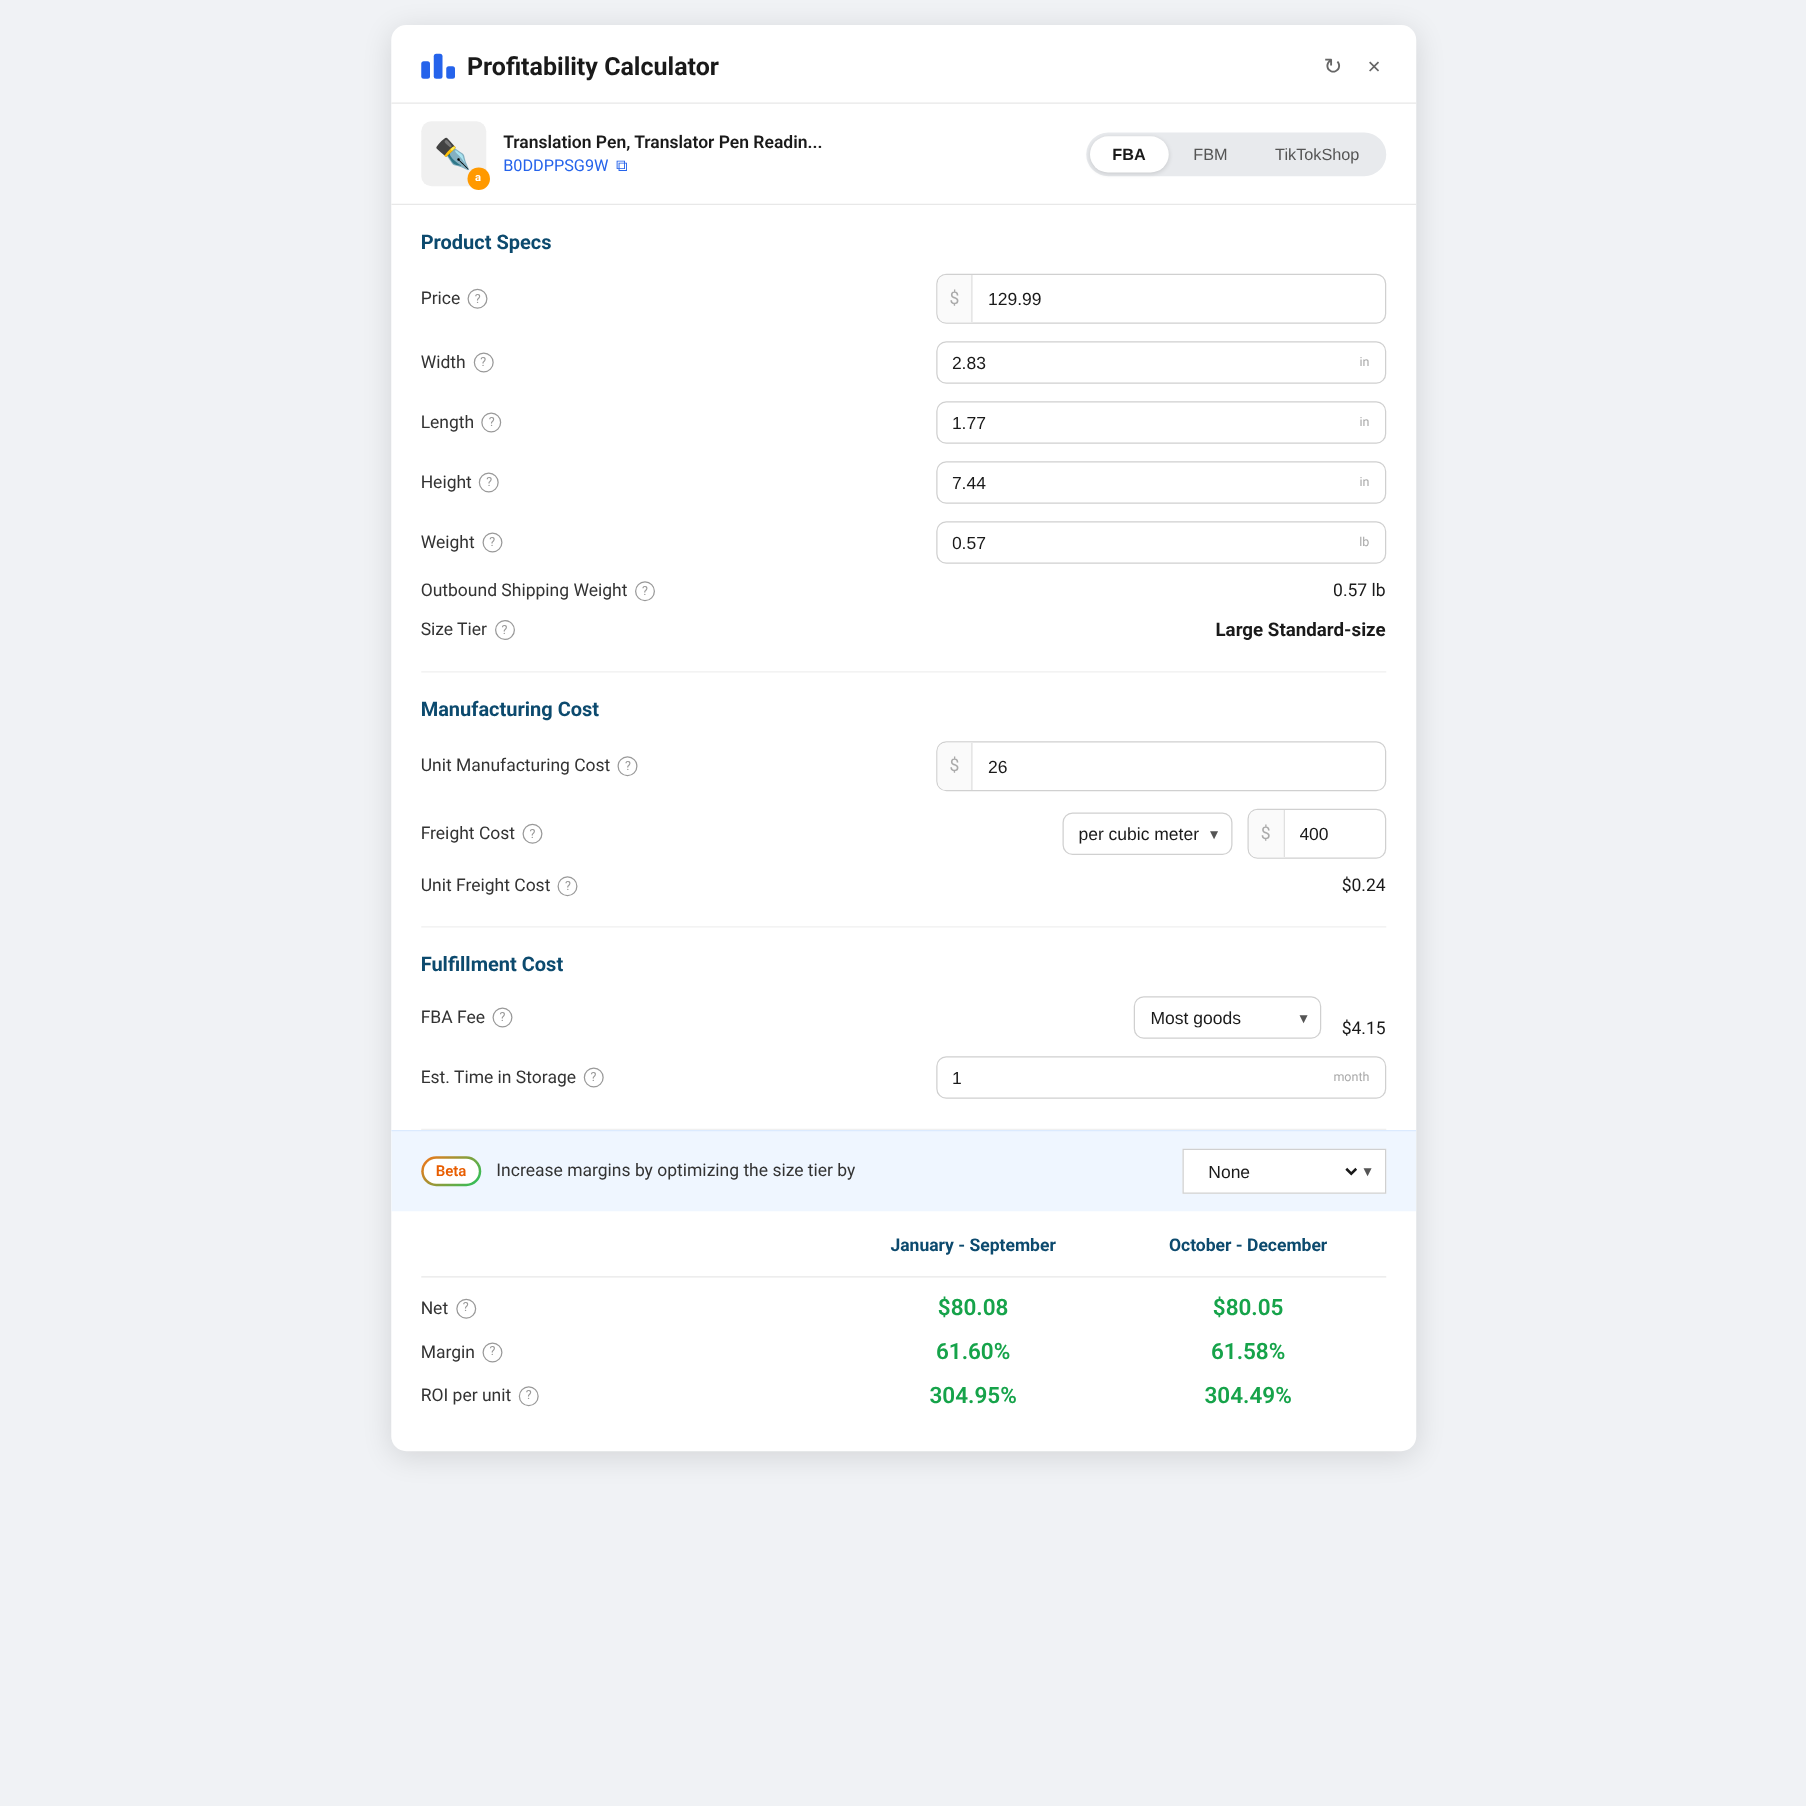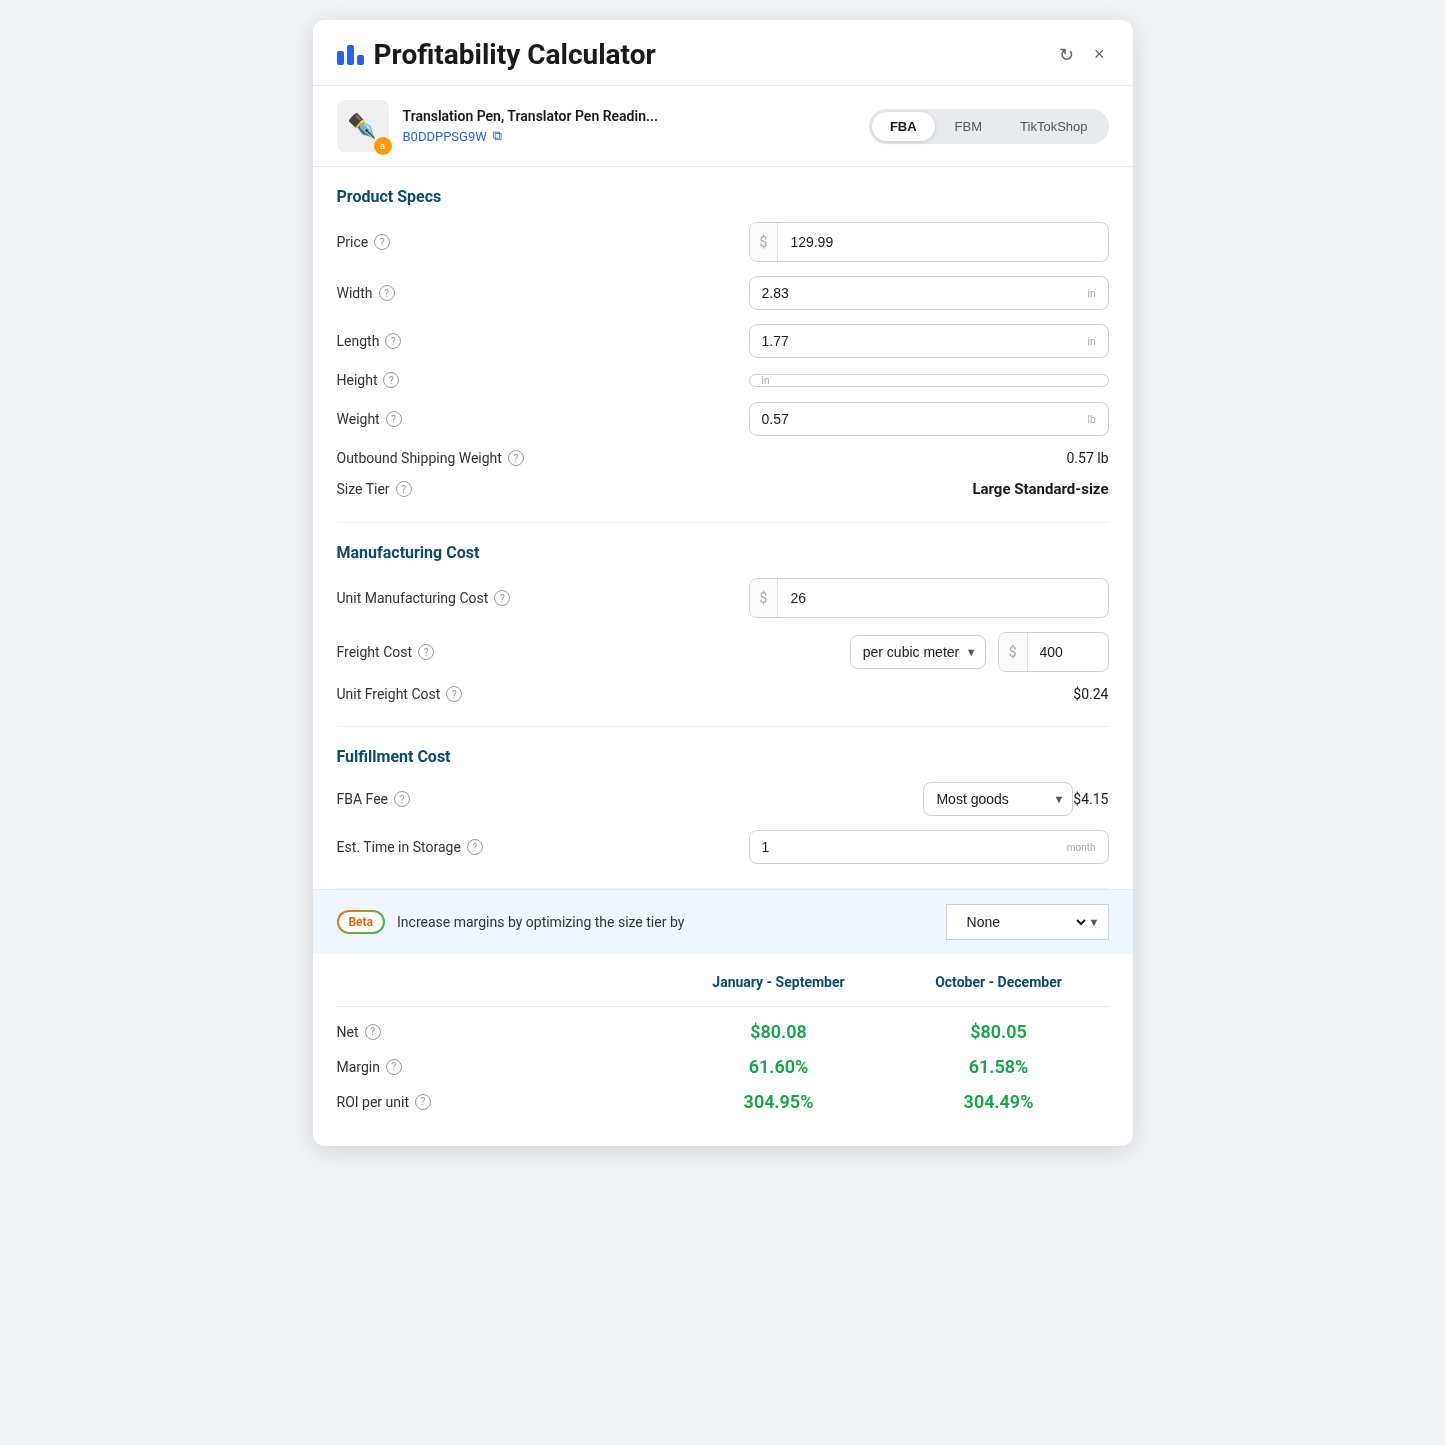--- a/index.html
+++ b/index.html
@@ -34,21 +34,21 @@
     .header-icon {
       display: flex;
       gap: 3px;
       align-items: flex-end;
     }
     .bar { background: #2563eb; border-radius: 2px; }
     .bar1 { width: 7px; height: 14px; }
     .bar2 { width: 7px; height: 20px; }
     .bar3 { width: 7px; height: 10px; }
     .panel-title {
-      font-size: 28px;
+      font-size: 20px;
       font-weight: 700;
       color: #1a1a1a;
     }
     .header-actions {
       display: flex;
       gap: 12px;
       align-items: center;
     }
     .icon-btn {
       background: none;
@@ -427,20 +427,21 @@
           <span class="unit-suffix">in</span>
         </div>
       </div>
 
       <div class="field-row">
         <div class="field-label">
           <span>Height</span>
           <span class="help-icon">?</span>
         </div>
         <div class="field-input-wrap wide">
+          <input class="field-input" value="7.44" type="text" style="">
           <span class="unit-suffix">in</span>
         </div>
       </div>
 
       <div class="field-row">
         <div class="field-label">
           <span>Weight</span>
           <span class="help-icon">?</span>
         </div>
         <div class="field-input-wrap wide">
@@ -511,21 +512,21 @@
     </div>
 
     <div class="section">
       <div class="section-title">Fulfillment Cost</div>
 
       <div class="field-row">
         <div class="field-label">
           <span>FBA Fee</span>
           <span class="help-icon">?</span>
         </div>
-        <div style="display:flex; align-items:center; ">
+        <div style="display:flex; align-items:flex-end; gap:16px;">
           <div class="select-wrap">
             <select class="field-select">
               <option>Most goods</option>
               <option>Apparel</option>
               <option>Dangerous goods</option>
             </select>
             <span class="select-chevron">▼</span>
           </div>
           <div class="field-value-right">$4.15</div>
         </div>

